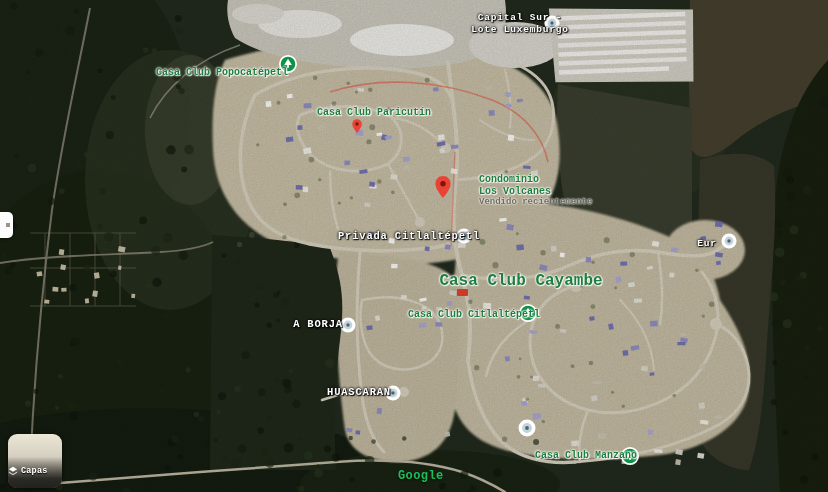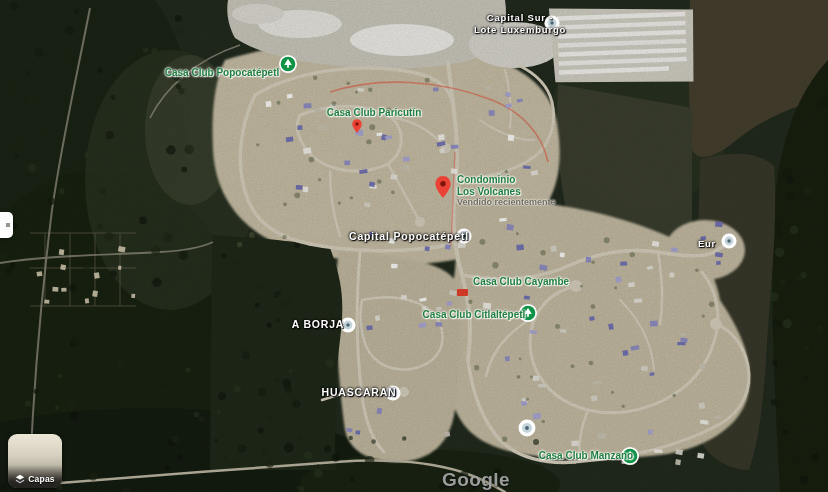--- a/index.html
+++ b/index.html
@@ -1,17 +1,17 @@
 <!DOCTYPE html>
 <html><head>
 <meta charset="utf-8">
 <style>
   html,body{margin:0;padding:0;background:#000;}
   #stage{position:relative;width:828px;height:492px;overflow:hidden;
-         font-family:Liberation Sans, sans-serif;background:#1e2719;}
+         font-family:Liberation Mono, monospace;background:#1e2719;}
   #mapsvg{position:absolute;left:0;top:0;}
   
   .lbl{position:absolute;white-space:nowrap;font-weight:700;
        transform:translate(-50%,-50%);pointer-events:auto;}
   .poi{color:#1e7e3e;font-size:10px;
        text-shadow:0 0 2px #fff,0 0 2px #fff,0 0 3px rgba(255,255,255,.9),1px 1px 1px rgba(255,255,255,.8);}
   .street{color:#fff;font-size:10.5px;letter-spacing:.8px;
        text-shadow:0 0 2px #000,0 0 3px #000,1px 1px 1px rgba(0,0,0,.9);}
   .sub{color:#6e6a5e;font-size:9px;font-weight:400;
        text-shadow:0 0 2px #fff,0 0 2px rgba(255,255,255,.9);}
@@ -20,26 +20,26 @@
   .ctr{text-align:center;transform:translateX(-50%);}
   
   .mk{position:absolute;transform:translate(-50%,-50%);line-height:0;}
   .pin{transform:translate(-50%,-100%);}
   
   #layersBtn{position:absolute;left:8px;top:434px;width:54px;height:54px;border-radius:9px;
      background:linear-gradient(180deg,#ece6d6 0%,#d6d0c1 40%,#a49e8f 78%,#7d7769 100%);
      box-shadow:0 1px 4px rgba(0,0,0,.6);cursor:pointer;overflow:hidden;}
   #layersBtn .strip{position:absolute;left:0;right:0;bottom:0;height:19px;
      background:linear-gradient(180deg,rgba(0,0,0,0),rgba(0,0,0,.72) 70%);
-     display:flex;align-items:flex-end;justify-content:center;gap:3px;padding-bottom:4px;}
+     display:flex;align-items:flex-end;gap:3px;padding-bottom:12px;}
   #layersBtn .strip span{color:#fff;font-size:8.5px;font-weight:700;letter-spacing:.2px;
      text-shadow:0 1px 1px #000;}
   
-  #gwm{position:absolute;left:398px;top:469px;color:#a3a3a3;font-size:19px;font-weight:700;
-     letter-spacing:.4px;opacity:.95;text-shadow:0 1px 2px rgba(0,0,0,.8);margin-left:44px;}
+  #gwm{position:absolute;left:398px;top:469px;color:#22c55e;font-size:12px;font-weight:700;
+     letter-spacing:.4px;opacity:.95;text-shadow:0 1px 2px rgba(0,0,0,.8);}
   
   #edgeChip{position:absolute;left:0;top:212px;width:13px;height:26px;background:#fdfdfd;
      border-radius:0 5px 5px 0;box-shadow:0 1px 3px rgba(0,0,0,.5);}
   #edgeChip:after{content:"";position:absolute;left:6px;top:11px;width:4px;height:4px;background:#9a958c;}
 </style>
 </head>
 <body>
 
 <div id="stage">
 
@@ -563,29 +563,29 @@
 
   <div class="lblgroup ctr" style="left:520px;top:12px">
     <div class="row street" style="font-size:9.5px">Capital Sur -</div>
     <div class="row street" style="font-size:9.5px">Lote Luxemburgo</div>
   </div>
 
   <div class="lbl poi" style="left:222px;top:72px">Casa Club Popocatépetl</div>
 
   <div class="lbl poi" style="left:374px;top:112px;font-size:10px">Casa Club Paricutín</div>
 
-  <div class="lblgroup" style="left:457px;top:174px">
+  <div class="lblgroup" style="left:479px;top:174px">
     <div class="row poi">Condominio</div>
     <div class="row poi">Los Volcanes</div>
     <div class="row sub">Vendido recientemente</div>
   </div>
 
-  <div class="lbl street" style="left:409px;top:236px">Capital Popocatépetl</div>
-
-  <div class="lbl poi" style="left:521px;top:281px;font-size:10px">Casa Club Cayambe</div>
+  <div class="lbl street" style="left:409px;top:236px">Privada Citlaltépetl</div>
+
+  <div class="lbl poi" style="left:521px;top:281px;font-size:16px">Casa Club Cayambe</div>
 
   <div class="lbl poi" style="left:474px;top:314px;font-size:10px">Casa Club Citlaltépetl</div>
 
   <div class="lbl street" style="left:318px;top:324px">A BORJA</div>
 
   <div class="lbl street" style="left:359px;top:392px">HUASCARAN</div>
 
 
   <div class="lbl poi" style="left:586px;top:455px;font-size:10px">Casa Club Manzano</div>
 

